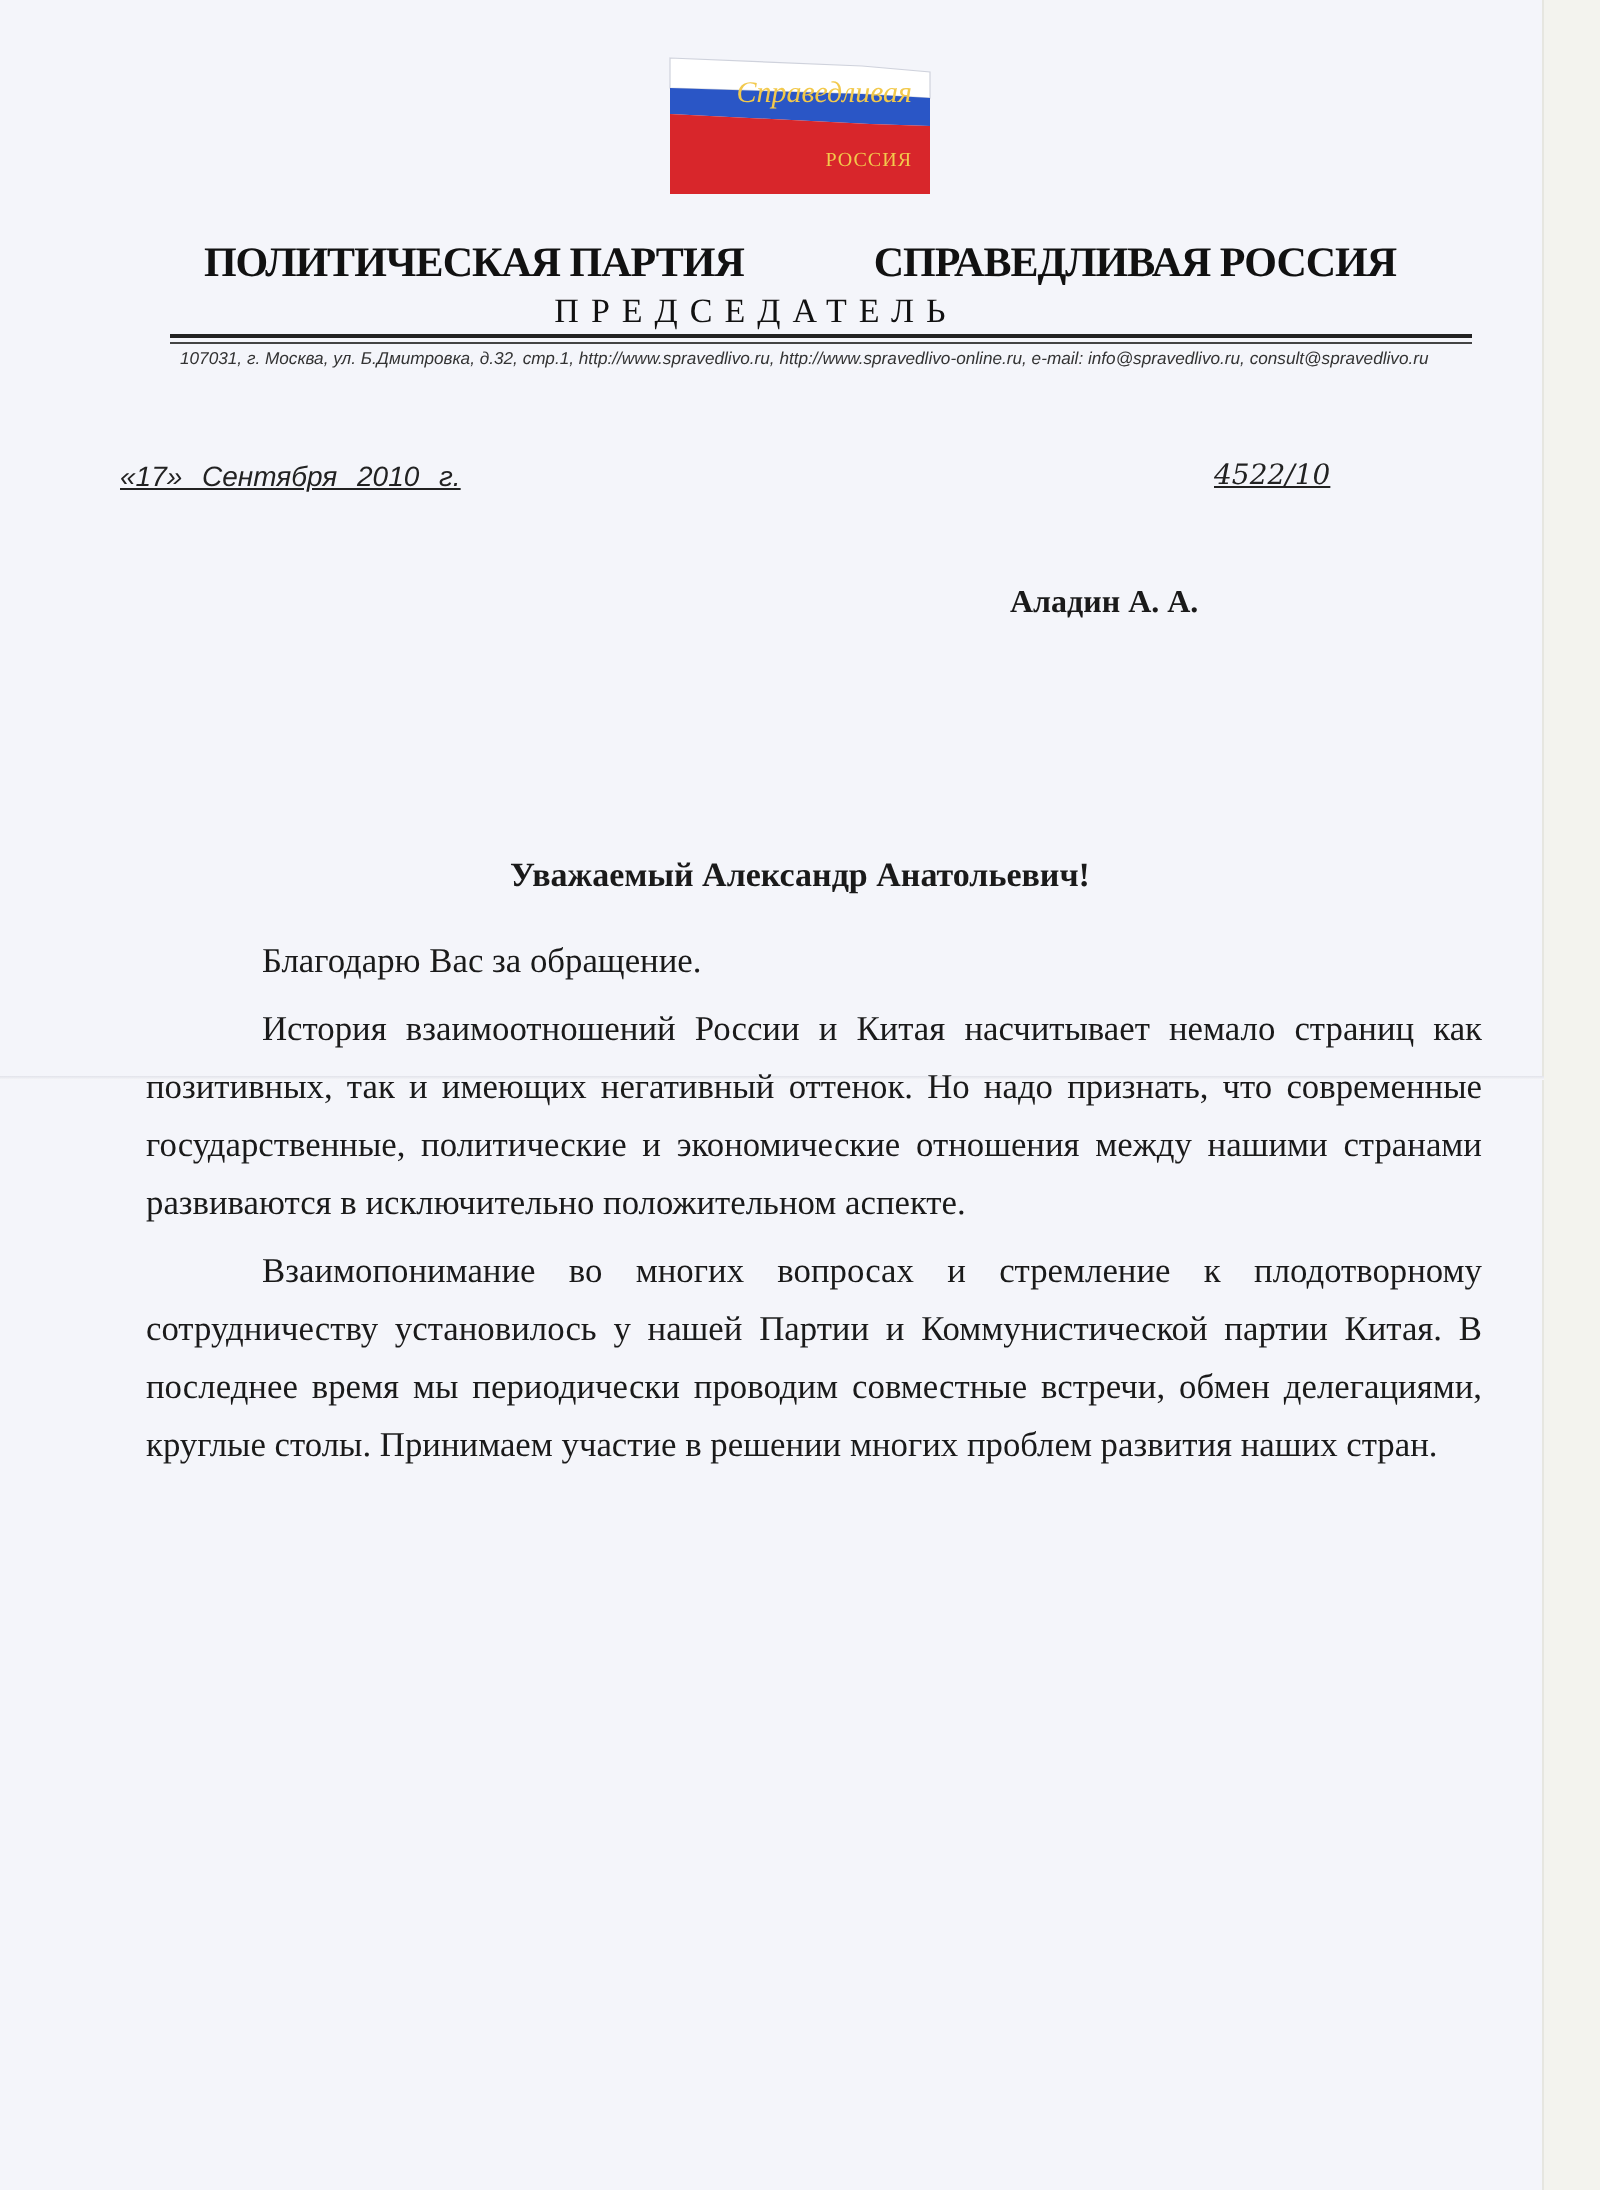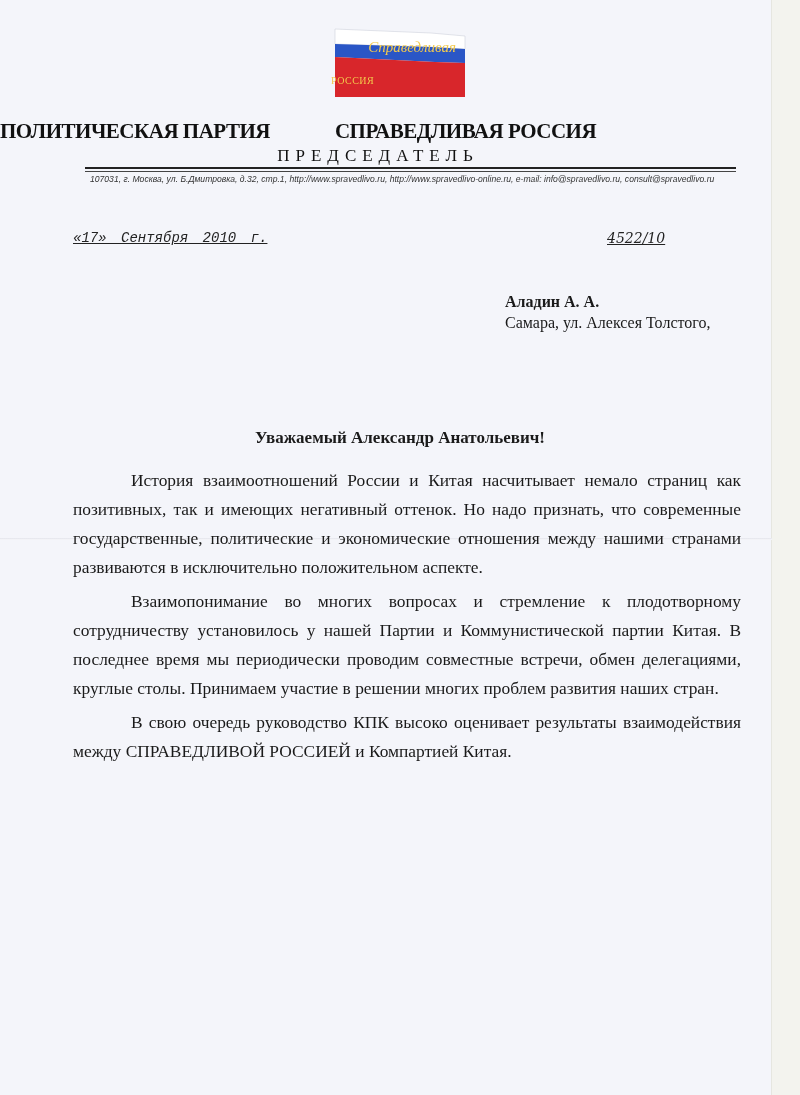--- a/index.html
+++ b/index.html
@@ -2,28 +2,28 @@
 <html><head>
 <meta charset="utf-8">
 <style>
   html,body{margin:0;padding:0;}
   body{width:800px;height:1095px;background:#f7f8fb;position:relative;overflow:hidden;font-family:"Liberation Serif",serif;color:#1a1a1a;}
   .page{position:absolute;left:0;top:0;width:772px;height:1095px;background:#f4f5fa;}
   .edge{position:absolute;right:0;top:0;width:28px;height:1095px;background:#f3f3ee;border-left:1px solid #e6e6e0;}
   .fold{position:absolute;left:0;top:538px;width:772px;height:2px;background:linear-gradient(#e2e3ea,#f8f8fb);}
   .logo{position:absolute;left:331px;top:27px;width:135px;height:70px;}
   .logo-text1{position:absolute;left:0;top:12px;width:125px;text-align:right;font-family:"Liberation Serif",serif;font-style:italic;font-size:15px;color:#f2c94c;}
-  .logo-text2{position:absolute;left:0;top:48px;width:125px;text-align:left;font-family:"Liberation Serif",serif;font-size:10px;color:#f2c94c;letter-spacing:0.5px;}
-  .party{position:absolute;left:0;width:800px;text-align:left;top:119px;font-family:"Liberation Serif",serif;font-weight:bold;font-size:21px;letter-spacing:-0.5px;color:#111;}
+  .logo-text2{position:absolute;left:0;top:48px;width:125px;text-align:right;font-family:"Liberation Serif",serif;font-size:10px;color:#f2c94c;letter-spacing:0.5px;}
+  .party{position:absolute;left:0;width:800px;text-align:center;top:119px;font-family:"Liberation Serif",serif;font-weight:bold;font-size:21px;letter-spacing:-0.5px;color:#111;}
   .party span{margin-left:65px;}
   .chair{position:absolute;left:0;width:736px;text-align:center;top:146px;font-family:"Liberation Serif",serif;font-size:17px;letter-spacing:6px;color:#111;padding-left:20px;box-sizing:border-box;}
   .rule1{position:absolute;left:85px;top:167px;width:651px;height:2px;background:#222;}
   .rule2{position:absolute;left:85px;top:171px;width:651px;height:1px;background:#444;}
   .contacts{position:absolute;left:90px;top:174px;width:650px;text-align:left;font-family:"Liberation Sans",sans-serif;font-style:italic;font-size:8.6px;color:#333;}
-  .date{position:absolute;left:73px;top:230px;font-family:Liberation Mono, monospace;font-style:italic;font-size:14px;color:#222;text-decoration:underline;word-spacing:6px;}
+  .date{position:absolute;left:60px;top:230px;font-family:Liberation Sans, sans-serif;font-style:italic;font-size:14px;color:#222;text-decoration:underline;word-spacing:6px;}
   .regno{position:absolute;left:607px;top:230px;font-family:"DejaVu Serif",serif;font-style:italic;font-size:14px;color:#222;text-decoration:underline;}
   .addr{position:absolute;left:505px;top:291px;font-family:"Liberation Serif",serif;font-size:16px;line-height:21px;color:#1a1a1a;}
   .addr .name{font-weight:bold;}
   .greeting{position:absolute;left:0;width:800px;text-align:center;top:428px;font-family:"Liberation Serif",serif;font-weight:bold;font-size:17px;}
   .body{position:absolute;left:73px;top:466px;width:668px;font-family:"Liberation Serif",serif;font-size:17.4px;line-height:29px;text-align:justify;color:#1a1a1a;}
   .body p{margin:0 0 5px 0;text-indent:58px;}
 </style>
 </head>
 <body>
 
@@ -47,22 +47,21 @@
 <div class="chair">ПРЕДСЕДАТЕЛЬ</div>
 <div class="rule1"></div>
 <div class="rule2"></div>
 <div class="contacts">107031, г. Москва, ул. Б.Дмитровка, д.32, стр.1, http://www.spravedlivo.ru, http://www.spravedlivo-online.ru, e-mail: info@spravedlivo.ru, consult@spravedlivo.ru</div>
 
 <div class="date">«17»  Сентября   2010 г.</div>
 <div class="regno">4522/10</div>
 
 <div class="addr">
   <div class="name">Аладин А. А.</div>
-  <div>Самара, ул. Алексея Толстого,</div>
 </div>
 
 <div class="greeting">Уважаемый Александр Анатольевич!</div>
 
 <div class="body">
+  <p>Благодарю Вас за обращение.</p>
   <p>История взаимоотношений России и Китая насчитывает немало страниц как позитивных, так и имеющих негативный оттенок. Но надо признать, что современные государственные, политические и экономические отношения между нашими странами развиваются в исключительно положительном аспекте.</p>
   <p>Взаимопонимание во многих вопросах и стремление к плодотворному сотрудничеству установилось у нашей Партии и Коммунистической партии Китая. В последнее время мы периодически проводим совместные встречи, обмен делегациями, круглые столы. Принимаем участие в решении многих проблем развития наших стран.</p>
-  <p>В свою очередь руководство КПК высоко оценивает результаты взаимодействия между СПРАВЕДЛИВОЙ РОССИЕЙ и Компартией Китая.</p>
 </div>
 
 </body></html>

